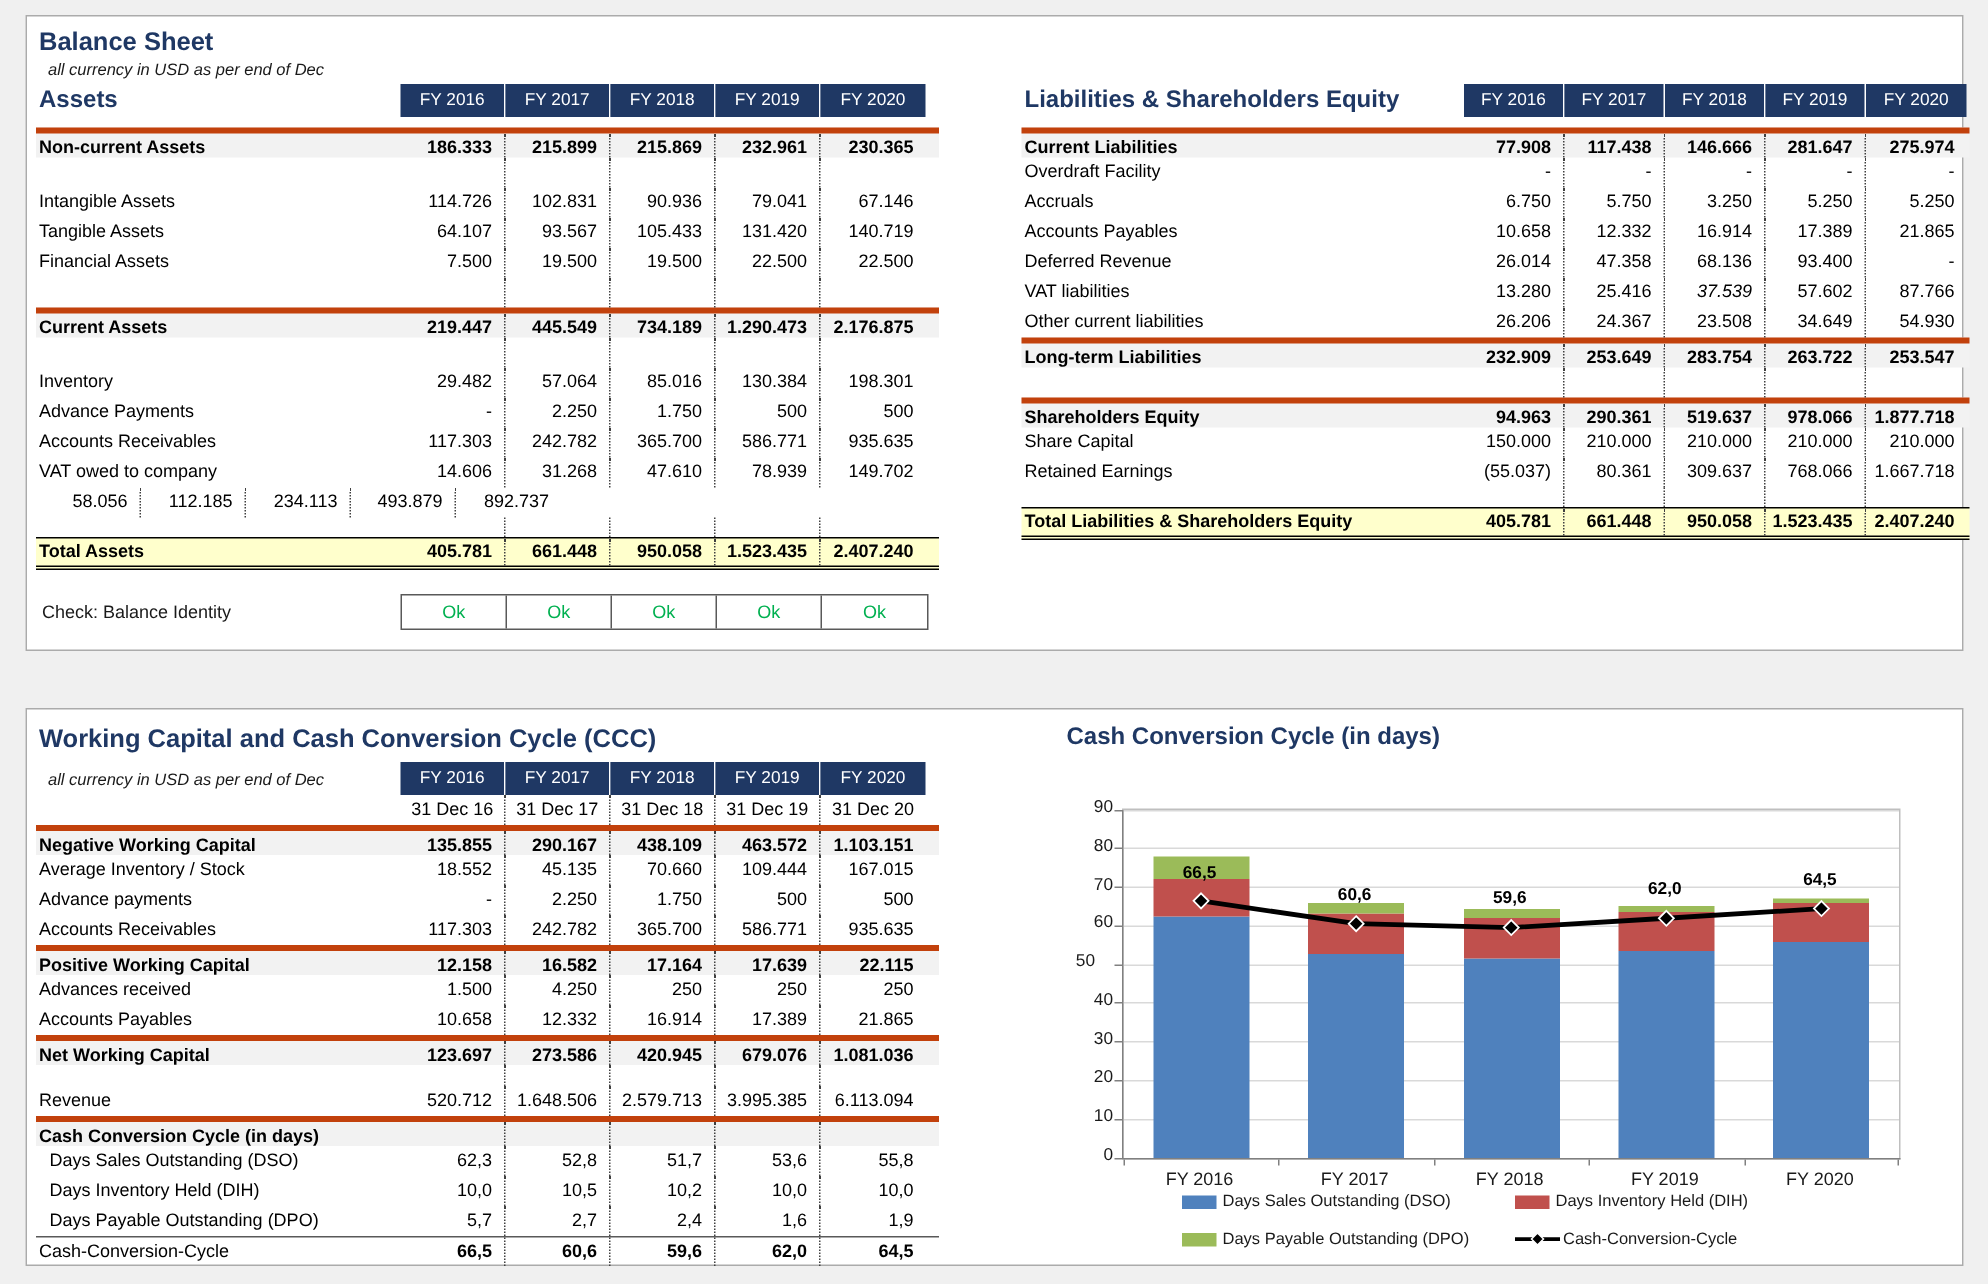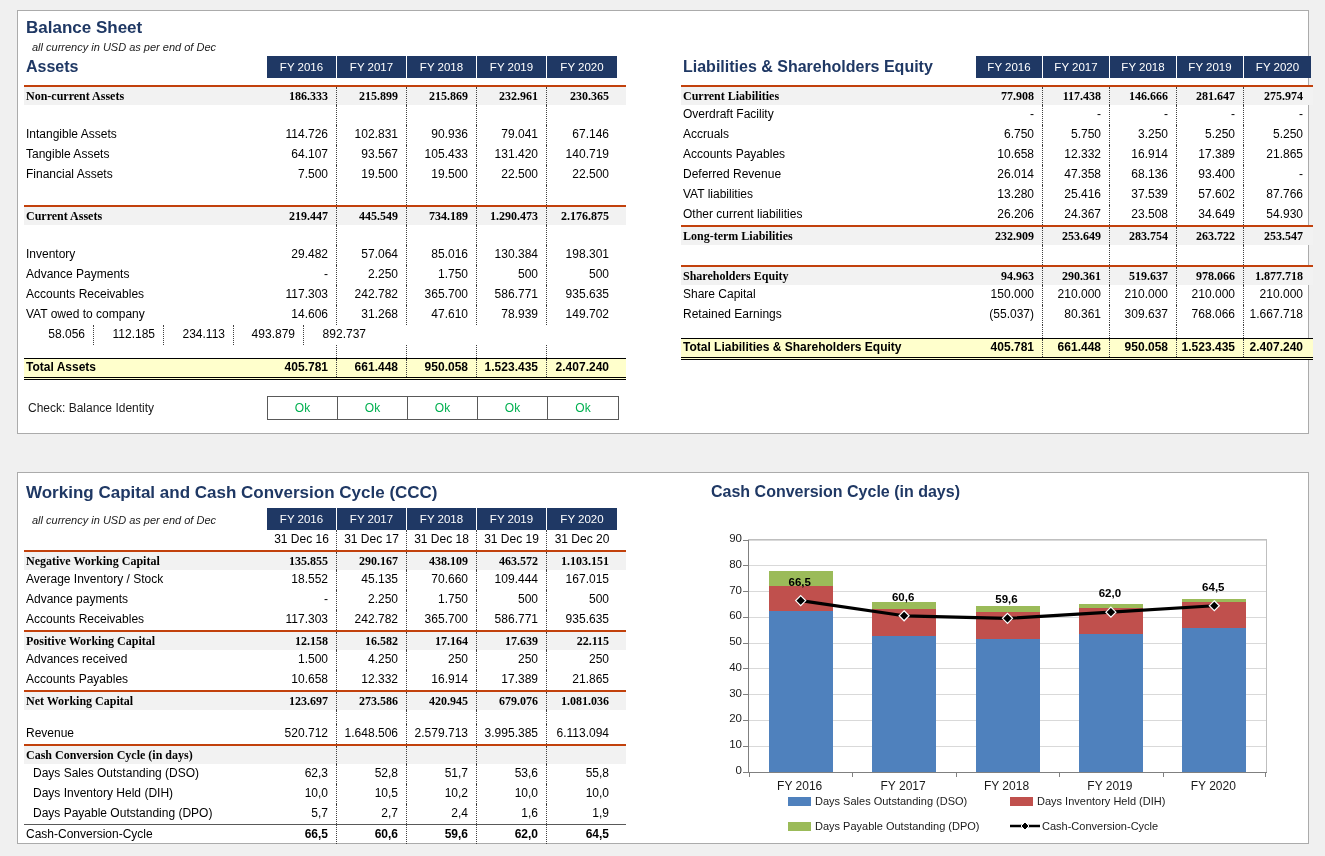--- a/index.html
+++ b/index.html
@@ -30,21 +30,21 @@
     font-size:11.5px;text-align:center;line-height:22px;
     border-right:1px solid #FFFFFF;
   }
   .year-cell:last-child{border-right:none;}
 
   .fin-rows{position:relative;}
   .fin-row{display:flex;height:20px;box-sizing:border-box;font-size:12px;line-height:19px;}
   .fin-row .lbl{box-sizing:border-box;padding-left:2px;white-space:nowrap;overflow:hidden;}
   .fin-row .val{box-sizing:border-box;text-align:right;padding-right:8px;border-right:1px dotted #404040;white-space:nowrap;}
   .fin-row .val.last{border-right:none;}
-  .r-section{background:#F2F2F2;font-weight:bold;border-top:2px solid #c2410c;line-height:18px;font-family:Liberation Serif, serif;}
+  .r-section{background:#F2F2F2;font-weight:bold;border-top:4px solid #c2410c;line-height:18px;}
   .r-total{background:#FFFFCC;font-weight:bold;border-top:1px solid #000000;border-bottom:3px double #000000;height:22px;line-height:17px;}
   .r-final{border-top:1px solid #595959;line-height:18px;}
   .r-final .val{font-weight:bold;}
   .r-dates .val{text-align:center;padding-right:0;}
   .r-indent .lbl{padding-left:9px;}
 
   .check-row{display:flex;margin-top:16px;height:24px;}
   .check-label{box-sizing:border-box;font-size:12px;line-height:24px;padding-left:4px;color:#1a1a1a;}
   .check-boxes{display:flex;border:1px solid #595959;box-sizing:border-box;height:24px;}
   .check-cell{box-sizing:border-box;border-right:1px solid #595959;color:#00B050;font-size:12px;text-align:center;line-height:22px;}
@@ -267,21 +267,21 @@
             <div class="val" style="width: 67px;">26.014</div>
             <div class="val" style="width: 67px;">47.358</div>
             <div class="val" style="width: 67px;">68.136</div>
             <div class="val" style="width: 67px;">93.400</div>
             <div class="val last" style="width: 67px;">-</div>
           </div>
           <div class="fin-row ">
             <div class="lbl" style="width: 295px;">VAT liabilities</div>
             <div class="val" style="width: 67px;">13.280</div>
             <div class="val" style="width: 67px;">25.416</div>
-            <div class="val" style="width: 67px;">37.539</div>
+            <div class="val" style="width: 67px; font-style: italic;">37.539</div>
             <div class="val" style="width: 67px;">57.602</div>
             <div class="val last" style="width: 67px;">87.766</div>
           </div>
           <div class="fin-row ">
             <div class="lbl" style="width: 295px;">Other current liabilities</div>
             <div class="val" style="width: 67px;">26.206</div>
             <div class="val" style="width: 67px;">24.367</div>
             <div class="val" style="width: 67px;">23.508</div>
             <div class="val" style="width: 67px;">34.649</div>
             <div class="val last" style="width: 67px;">54.930</div>
@@ -545,21 +545,21 @@
           <path d="M 258.5 73.36444444444444 L 263.5 78.36444444444444 L 258.5 83.36444444444444 L 253.5 78.36444444444444 Z" fill="#000" stroke="#fff" stroke-width="1.2"></path>
           <path d="M 361.90000000000003 67.17777777777778 L 366.90000000000003 72.17777777777778 L 361.90000000000003 77.17777777777778 L 356.90000000000003 72.17777777777778 Z" fill="#000" stroke="#fff" stroke-width="1.2"></path>
           <path d="M 465.3 60.73333333333332 L 470.3 65.73333333333332 L 465.3 70.73333333333332 L 460.3 65.73333333333332 Z" fill="#000" stroke="#fff" stroke-width="1.2"></path>
         </svg>
       </div>
   <div class="y-lab" style="left: 38px; top: 291px;">0</div>
       <div class="y-lab" style="left: 38px; top: 265.222px;">10</div>
       <div class="y-lab" style="left: 38px; top: 239.444px;">20</div>
       <div class="y-lab" style="left: 38px; top: 213.667px;">30</div>
       <div class="y-lab" style="left: 38px; top: 187.889px;">40</div>
-      <div class="y-lab" style="left: 38px; top: 162.111px;">50</div>
+      <div class="y-lab" style="left: 26px; top: 162.111px;">50</div>
       <div class="y-lab" style="left: 38px; top: 136.333px;">60</div>
       <div class="y-lab" style="left: 38px; top: 110.556px;">70</div>
       <div class="y-lab" style="left: 38px; top: 84.7778px;">80</div>
       <div class="y-lab" style="left: 38px; top: 59px;">90</div>
       <div class="x-lab" style="left: 70px; width: 103.4px; top: 306px;">FY 2016</div>
       <div class="x-lab" style="left: 173.4px; width: 103.4px; top: 306px;">FY 2017</div>
       <div class="x-lab" style="left: 276.8px; width: 103.4px; top: 306px;">FY 2018</div>
       <div class="x-lab" style="left: 380.2px; width: 103.4px; top: 306px;">FY 2019</div>
       <div class="x-lab" style="left: 483.6px; width: 103.4px; top: 306px;">FY 2020</div>
       <div class="pt-label" style="left: 98.7px; top: 102.578px;">66,5</div>

